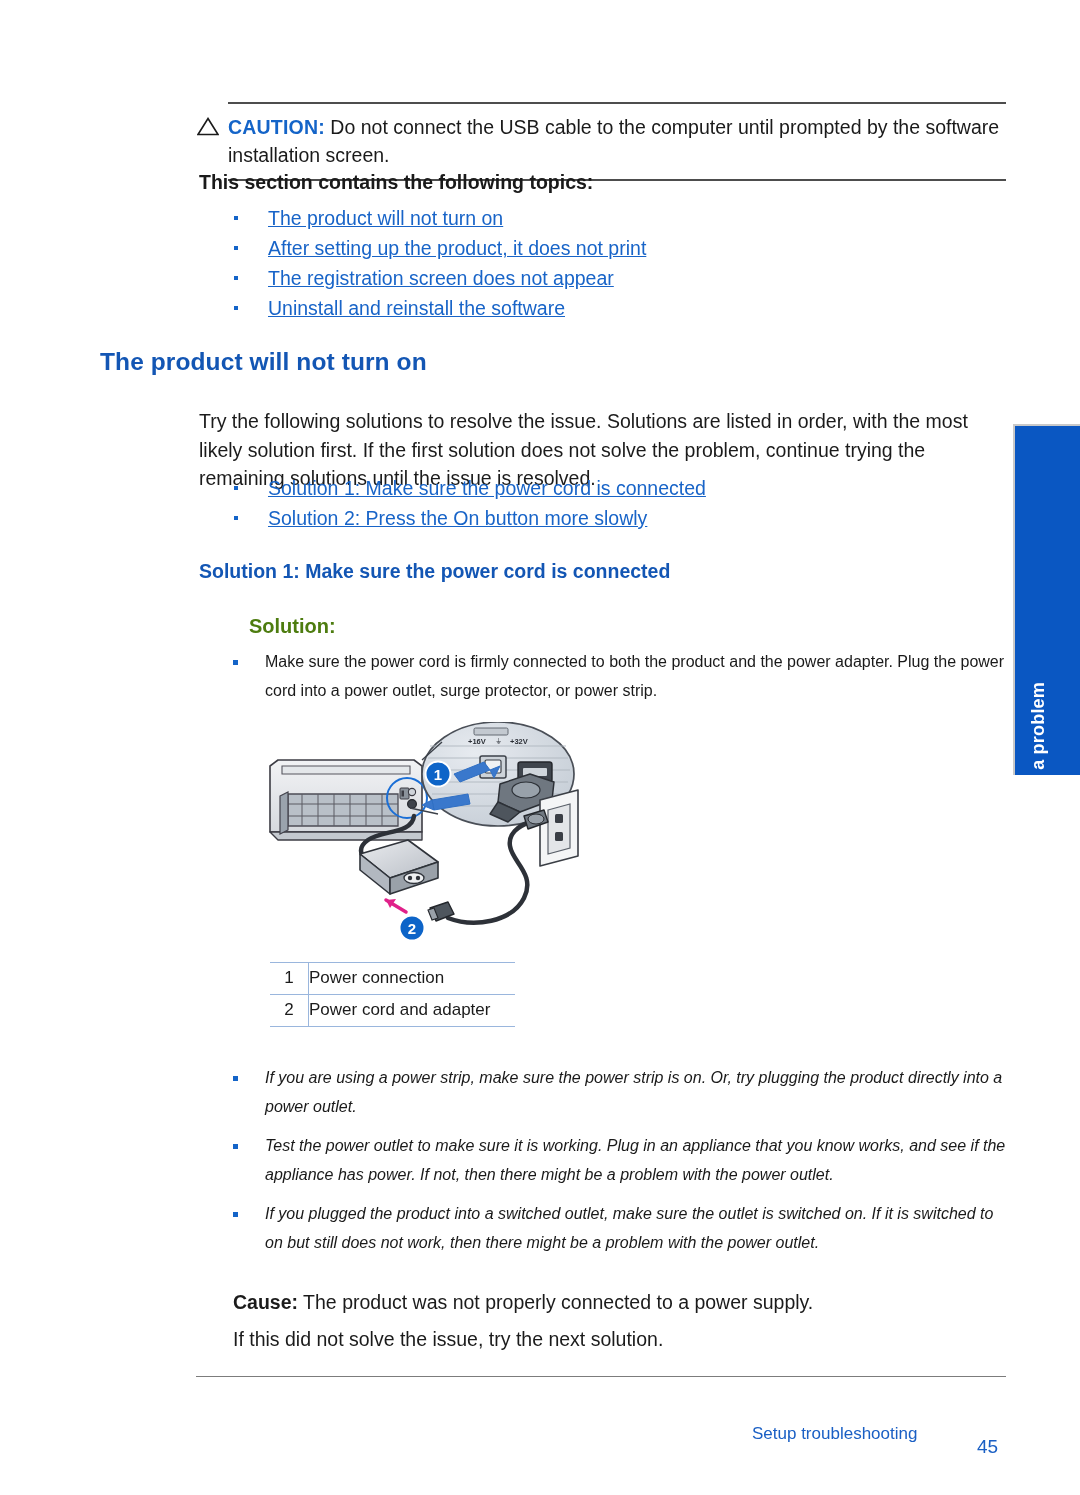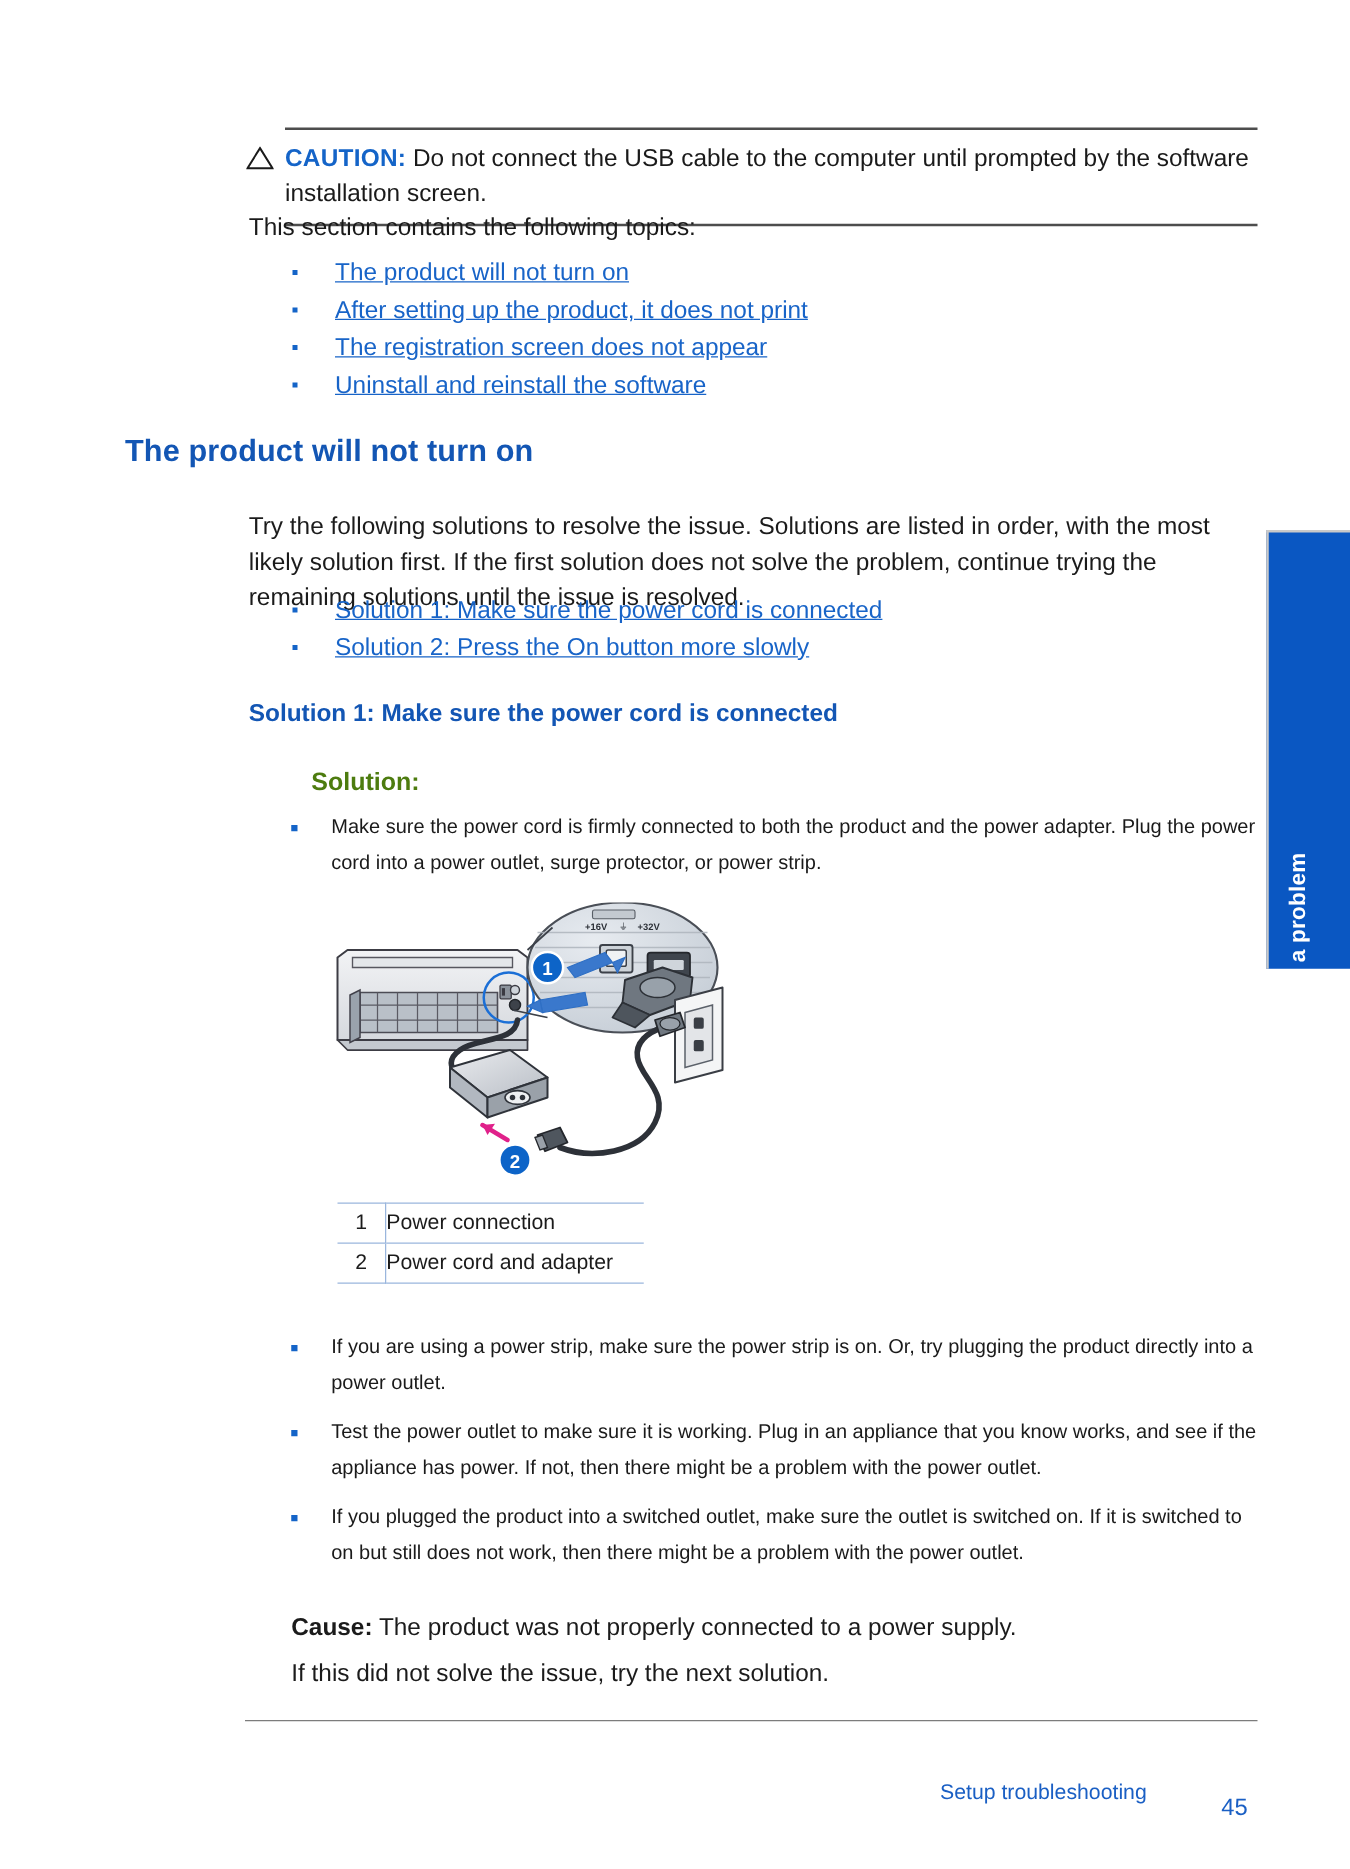--- a/index.html
+++ b/index.html
@@ -61,20 +61,21 @@
     height: 19px;
   }
 
   
   .intro-line {
     position: absolute;
     left: 199px;
     top: 168px;
     font-size: 19.5px;
     line-height: 28px;
+    font-weight: bold;
   }
 
   
   ul.link-list {
     list-style: none;
     margin: 0;
     padding: 0;
     position: absolute;
   }
   ul.link-list li {
@@ -154,21 +155,21 @@
   ul.plain-list li::before {
     content: "";
     position: absolute;
     left: 0px;
     top: 12px;
     width: 5px;
     height: 5px;
     background: #1464c8;
   }
   #solution-bullets { left: 233px; top: 648px; width: 778px; }
-  #extra-bullets { left: 233px; top: 1064px; width: 780px; }
+  #extra-bullets { left: 233px; top: 1064px; width: 780px; font-style: italic; }
 
   
   .figure {
     position: absolute;
     left: 262px;
     top: 722px;
     width: 330px;
     height: 230px;
   }
   .figure svg { display: block; }

